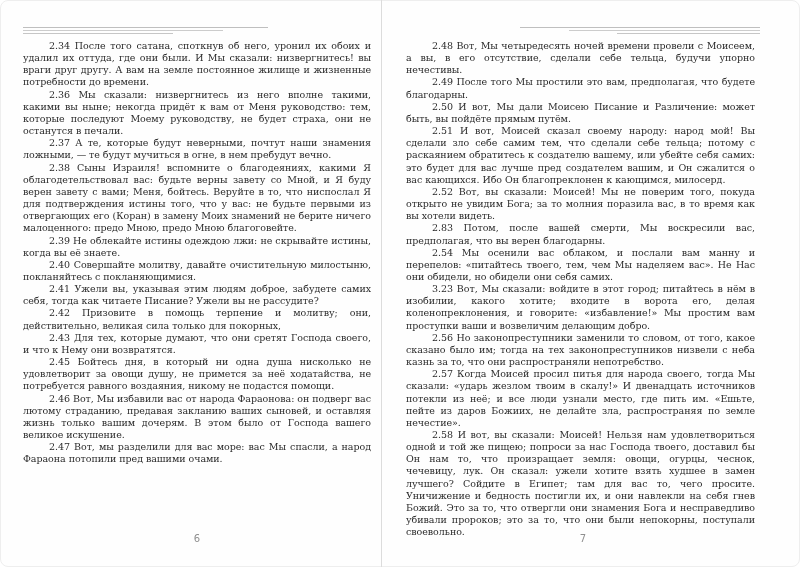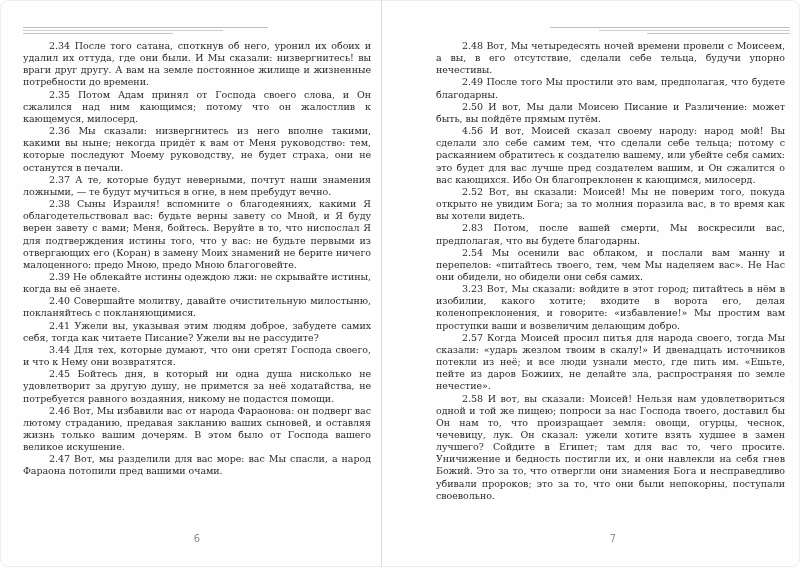--- a/index.html
+++ b/index.html
@@ -15,21 +15,21 @@
     background: #fefefe;
     border: 1px solid #eeeeee;
     border-radius: 8px;
   }
   .spine {
     position: absolute; left: 381px; top: 0; width: 1px; height: 567px;
     background: #dcdcdc;
   }
   .page { position: absolute; top: 0; height: 567px; }
   .page-left  { left: 23px;  width: 348px; }
-  .page-right { left: 436px; width: 354px; }
+  .page-right { left: 406px; width: 354px; }
   .rule { position: absolute; height: 1px; background: #c6c6c6; }
   .page-left  .rule-1 { top: 27px; left: 0; width: 245px; background:#bfbfbf; }
   .page-left  .rule-2 { top: 30px; left: 0; width: 200px; background:#cccccc; }
   .page-left  .rule-3 { top: 33px; left: 0; width: 150px; background:#c6c6c6; }
   .page-right .rule-1 { top: 27px; right: 0; width: 240px; background:#bfbfbf; }
   .page-right .rule-2 { top: 30px; right: 0; width: 191px; background:#cccccc; }
   .page-right .rule-3 { top: 33px; right: 0; width: 143px; background:#c6c6c6; }
   .text-block {
     position: absolute; top: 40px; left: 0;
   }
@@ -59,45 +59,46 @@
 
 <div class="sheet"></div>
 <div class="spine"></div>
 
 <div class="page page-left">
   <div class="rule rule-1"></div>
   <div class="rule rule-2"></div>
   <div class="rule rule-3"></div>
   <div class="text-block">
     <p class="verse"><span>2.34</span> <span>После того сатана, споткнув об него, уронил их обоих и удалил их оттуда, где они были. И Мы сказали: низвергнитесь! вы враги друг другу. А вам на земле постоянное жилище и жизненные потребности до времени.</span></p>
-    <p class="verse"><span>2.35</span> <span>Потом Адам принял от Господа своего слова, и Он сжалился над ним кающимся; потому что он жалостлив к кающемуся, милосерд.</span></p>
     <p class="verse"><span>2.36</span> <span>Мы сказали: низвергнитесь из него вполне такими, какими вы ныне; некогда придёт к вам от Меня руководство: тем, которые последуют Моему руководству, не будет страха, они не останутся в печали.</span></p>
     <p class="verse"><span>2.37</span> <span>А те, которые будут неверными, почтут наши знамения ложными, — те будут мучиться в огне, в нем пребудут вечно.</span></p>
     <p class="verse"><span>2.38</span> <span>Сыны Израиля! вспомните о благодеяниях, какими Я облагодетельствовал вас: будьте верны завету со Мной, и Я буду верен завету с вами; Меня, бойтесь. Веруйте в то, что ниспослал Я для подтверждения истины того, что у вас: не будьте первыми из отвергающих его (Коран) в замену Моих знамений не берите ничего малоценного: предо Мною, предо Мною благоговейте.</span></p>
     <p class="verse"><span>2.39</span> <span>Не облекайте истины одеждою лжи: не скрывайте истины, когда вы её знаете.</span></p>
     <p class="verse"><span>2.40</span> <span>Совершайте молитву, давайте очистительную милостыню, покланяйтесь с покланяющимися.</span></p>
     <p class="verse"><span>2.41</span> <span>Ужели вы, указывая этим людям доброе, забудете самих себя, тогда как читаете Писание? Ужели вы не рассудите?</span></p>
-    <p class="verse"><span>3.44</span> <span>Для тех, которые думают, что они сретят Господа своего, и что к Нему они возвратятся.</span></p>
-    <p class="verse"><span>2.45</span> <span>Бойтесь дня, в который ни одна душа нисколько не удовлетворит за другую душу, не примется за неё ходатайства, не потребуется равного воздаяния, никому не подастся помощи.</span></p>
+    <p class="verse"><span>2.42</span> <span>Призовите в помощь терпение и молитву; они, действительно, великая сила только для покорных,</span></p>
+    <p class="verse"><span>2.43</span> <span>Для тех, которые думают, что они сретят Господа своего, и что к Нему они возвратятся.</span></p>
+    <p class="verse"><span>2.45</span> <span>Бойтесь дня, в который ни одна душа нисколько не удовлетворит за овощи душу, не примется за неё ходатайства, не потребуется равного воздаяния, никому не подастся помощи.</span></p>
     <p class="verse"><span>2.46</span> <span>Вот, Мы избавили вас от народа Фараонова: он подверг вас лютому страданию, предавая закланию ваших сыновей, и оставляя жизнь только вашим дочерям. В этом было от Господа вашего великое искушение.</span></p>
     <p class="verse"><span>2.47</span> <span>Вот, мы разделили для вас море: вас Мы спасли, а народ Фараона потопили пред вашими очами.</span></p>
   </div>
   <div class="pagenum">6</div>
 </div>
 
 <div class="page page-right">
   <div class="rule rule-1"></div>
   <div class="rule rule-2"></div>
   <div class="rule rule-3"></div>
   <div class="text-block">
     <p class="verse"><span>2.48</span> <span>Вот, Мы четыредесять ночей времени провели с Моисеем, а вы, в его отсутствие, сделали себе тельца, будучи упорно нечестивы.</span></p>
     <p class="verse"><span>2.49</span> <span>После того Мы простили это вам, предполагая, что будете благодарны.</span></p>
     <p class="verse"><span>2.50</span> <span>И вот, Мы дали Моисею Писание и Различение: может быть, вы пойдёте прямым путём.</span></p>
-    <p class="verse"><span>4.56</span> <span>И вот, Моисей сказал своему народу: народ мой! Вы сделали зло себе самим тем, что сделали себе тельца; потому с раскаянием обратитесь к создателю вашему, или убейте себя самих: это будет для вас лучше пред создателем вашим, и Он сжалится о вас кающихся. Ибо Он благопреклонен к кающимся, милосерд.</span></p>
+    <p class="verse"><span>2.51</span> <span>И вот, Моисей сказал своему народу: народ мой! Вы сделали зло себе самим тем, что сделали себе тельца; потому с раскаянием обратитесь к создателю вашему, или убейте себя самих: это будет для вас лучше пред создателем вашим, и Он сжалится о вас кающихся. Ибо Он благопреклонен к кающимся, милосерд.</span></p>
     <p class="verse"><span>2.52</span> <span>Вот, вы сказали: Моисей! Мы не поверим того, покуда открыто не увидим Бога; за то молния поразила вас, в то время как вы хотели видеть.</span></p>
-    <p class="verse"><span>2.83</span> <span>Потом, после вашей смерти, Мы воскресили вас, предполагая, что вы будете благодарны.</span></p>
+    <p class="verse"><span>2.83</span> <span>Потом, после вашей смерти, Мы воскресили вас, предполагая, что вы верен благодарны.</span></p>
     <p class="verse"><span>2.54</span> <span>Мы осенили вас облаком, и послали вам манну и перепелов: «питайтесь твоего, тем, чем Мы наделяем вас». Не Нас они обидели, но обидели они себя самих.</span></p>
     <p class="verse"><span>3.23</span> <span>Вот, Мы сказали: войдите в этот город; питайтесь в нём в изобилии, какого хотите; входите в ворота его, делая коленопреклонения, и говорите: «избавление!» Мы простим вам проступки ваши и возвеличим делающим добро.</span></p>
+    <p class="verse"><span>2.56</span> <span>Но законопреступники заменили то словом, от того, какое сказано было им; тогда на тех законопреступников низвели с неба казнь за то, что они распространяли непотребство.</span></p>
     <p class="verse"><span>2.57</span> <span>Когда Моисей просил питья для народа своего, тогда Мы сказали: «ударь жезлом твоим в скалу!» И двенадцать источников потекли из неё; и все люди узнали место, где пить им. «Ешьте, пейте из даров Божиих, не делайте зла, распространяя по земле нечестие».</span></p>
     <p class="verse"><span>2.58</span> <span>И вот, вы сказали: Моисей! Нельзя нам удовлетвориться одной и той же пищею; попроси за нас Господа твоего, доставил бы Он нам то, что произращает земля: овощи, огурцы, чеснок, чечевицу, лук. Он сказал: ужели хотите взять худшее в замен лучшего? Сойдите в Египет; там для вас то, чего просите. Уничижение и бедность постигли их, и они навлекли на себя гнев Божий. Это за то, что отвергли они знамения Бога и несправедливо убивали пророков; это за то, что они были непокорны, поступали своевольно.</span></p>
   </div>
   <div class="pagenum">7</div>
 </div>
 
 </body></html>

